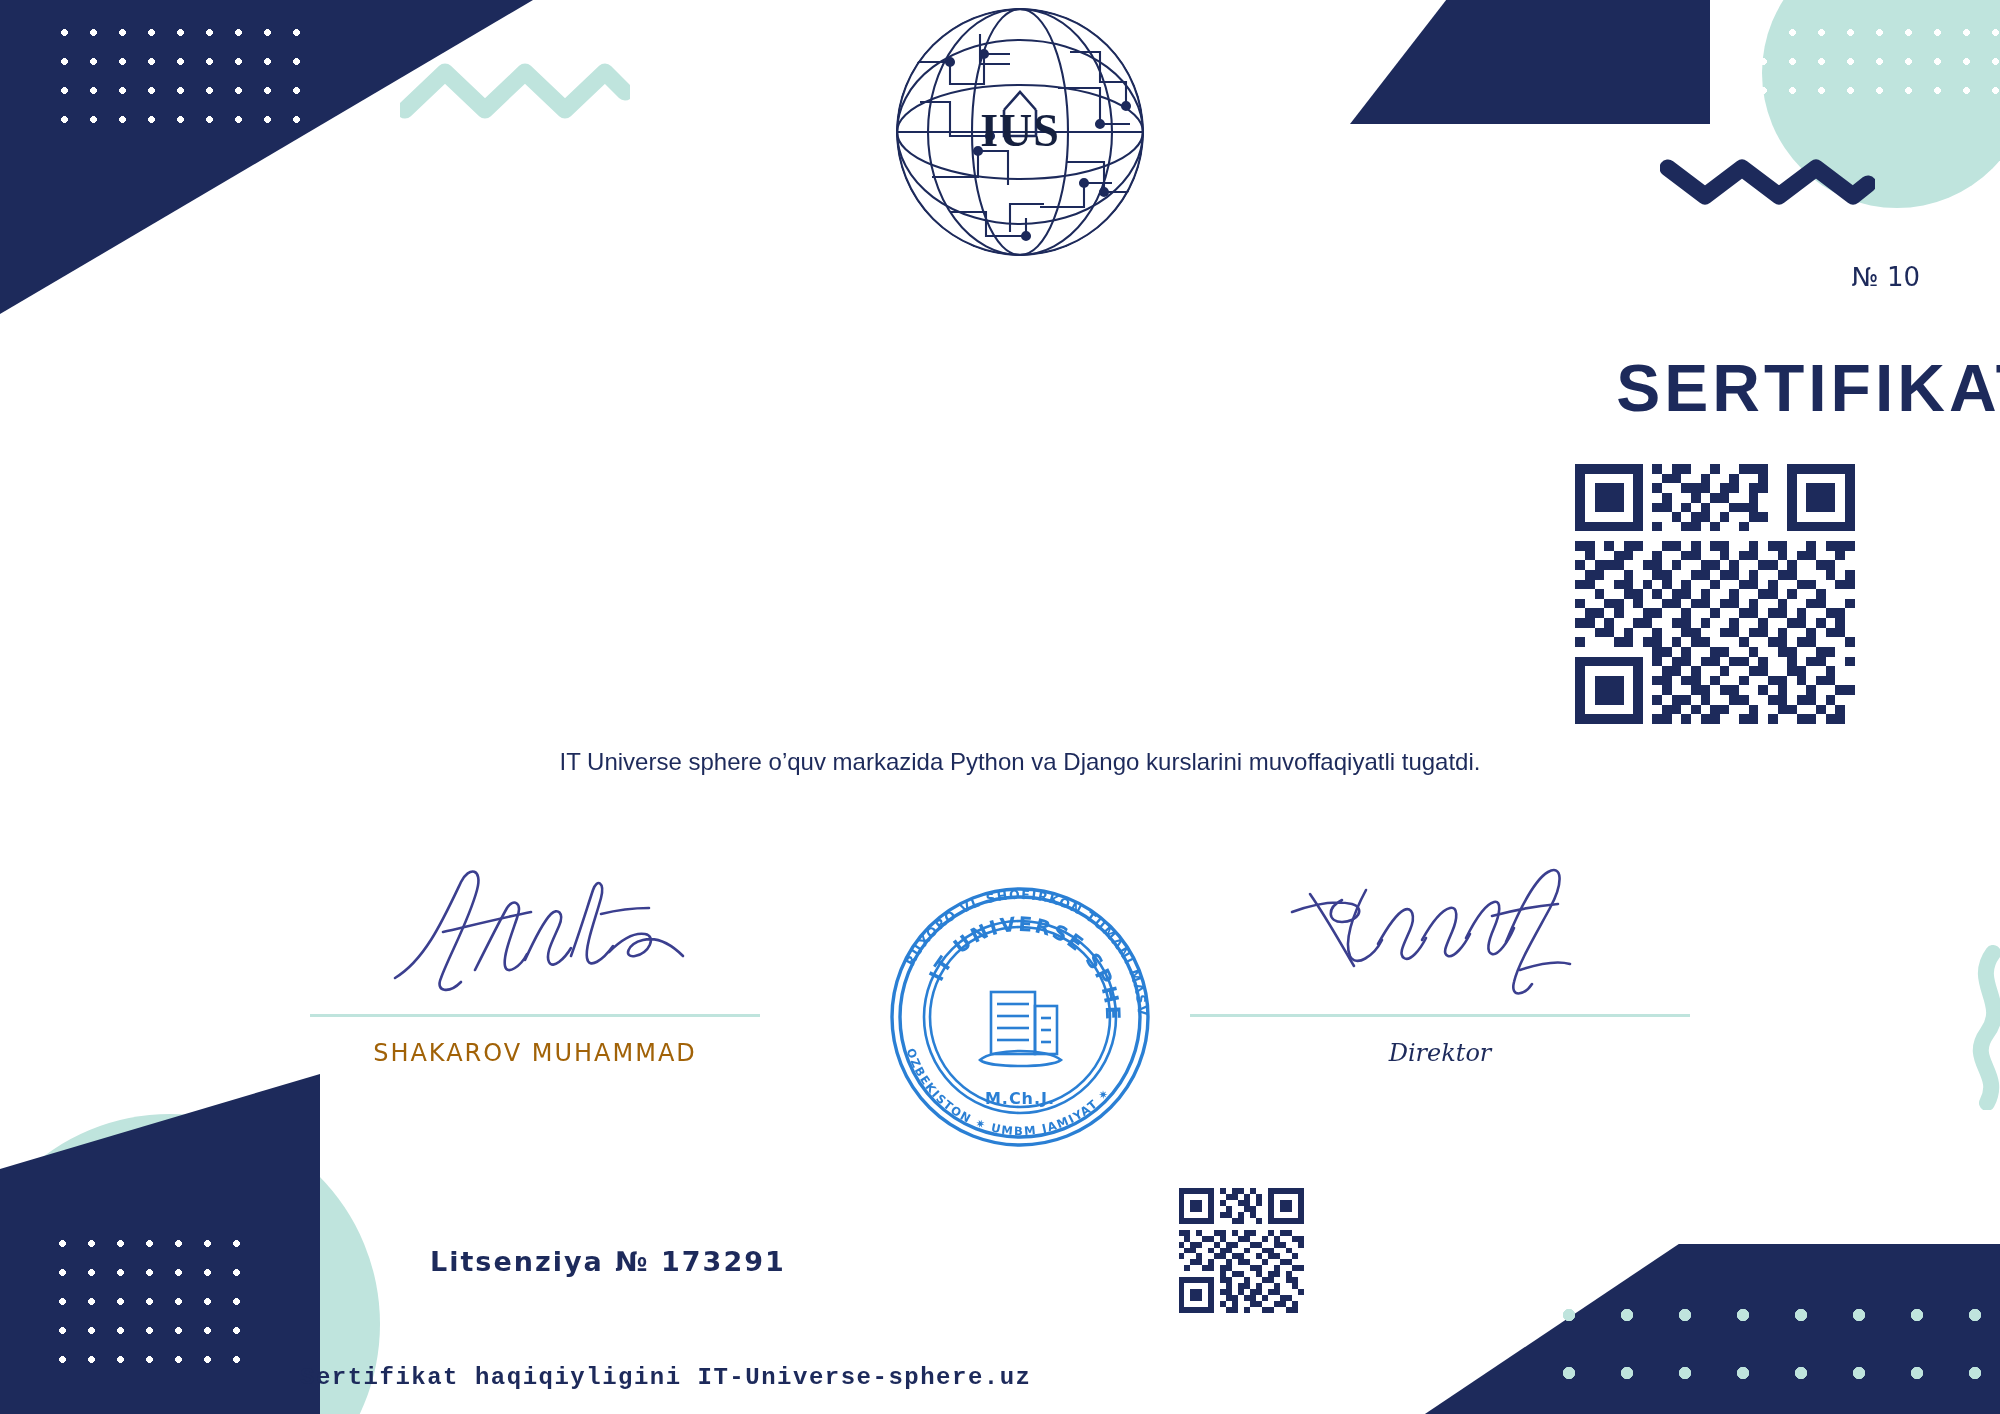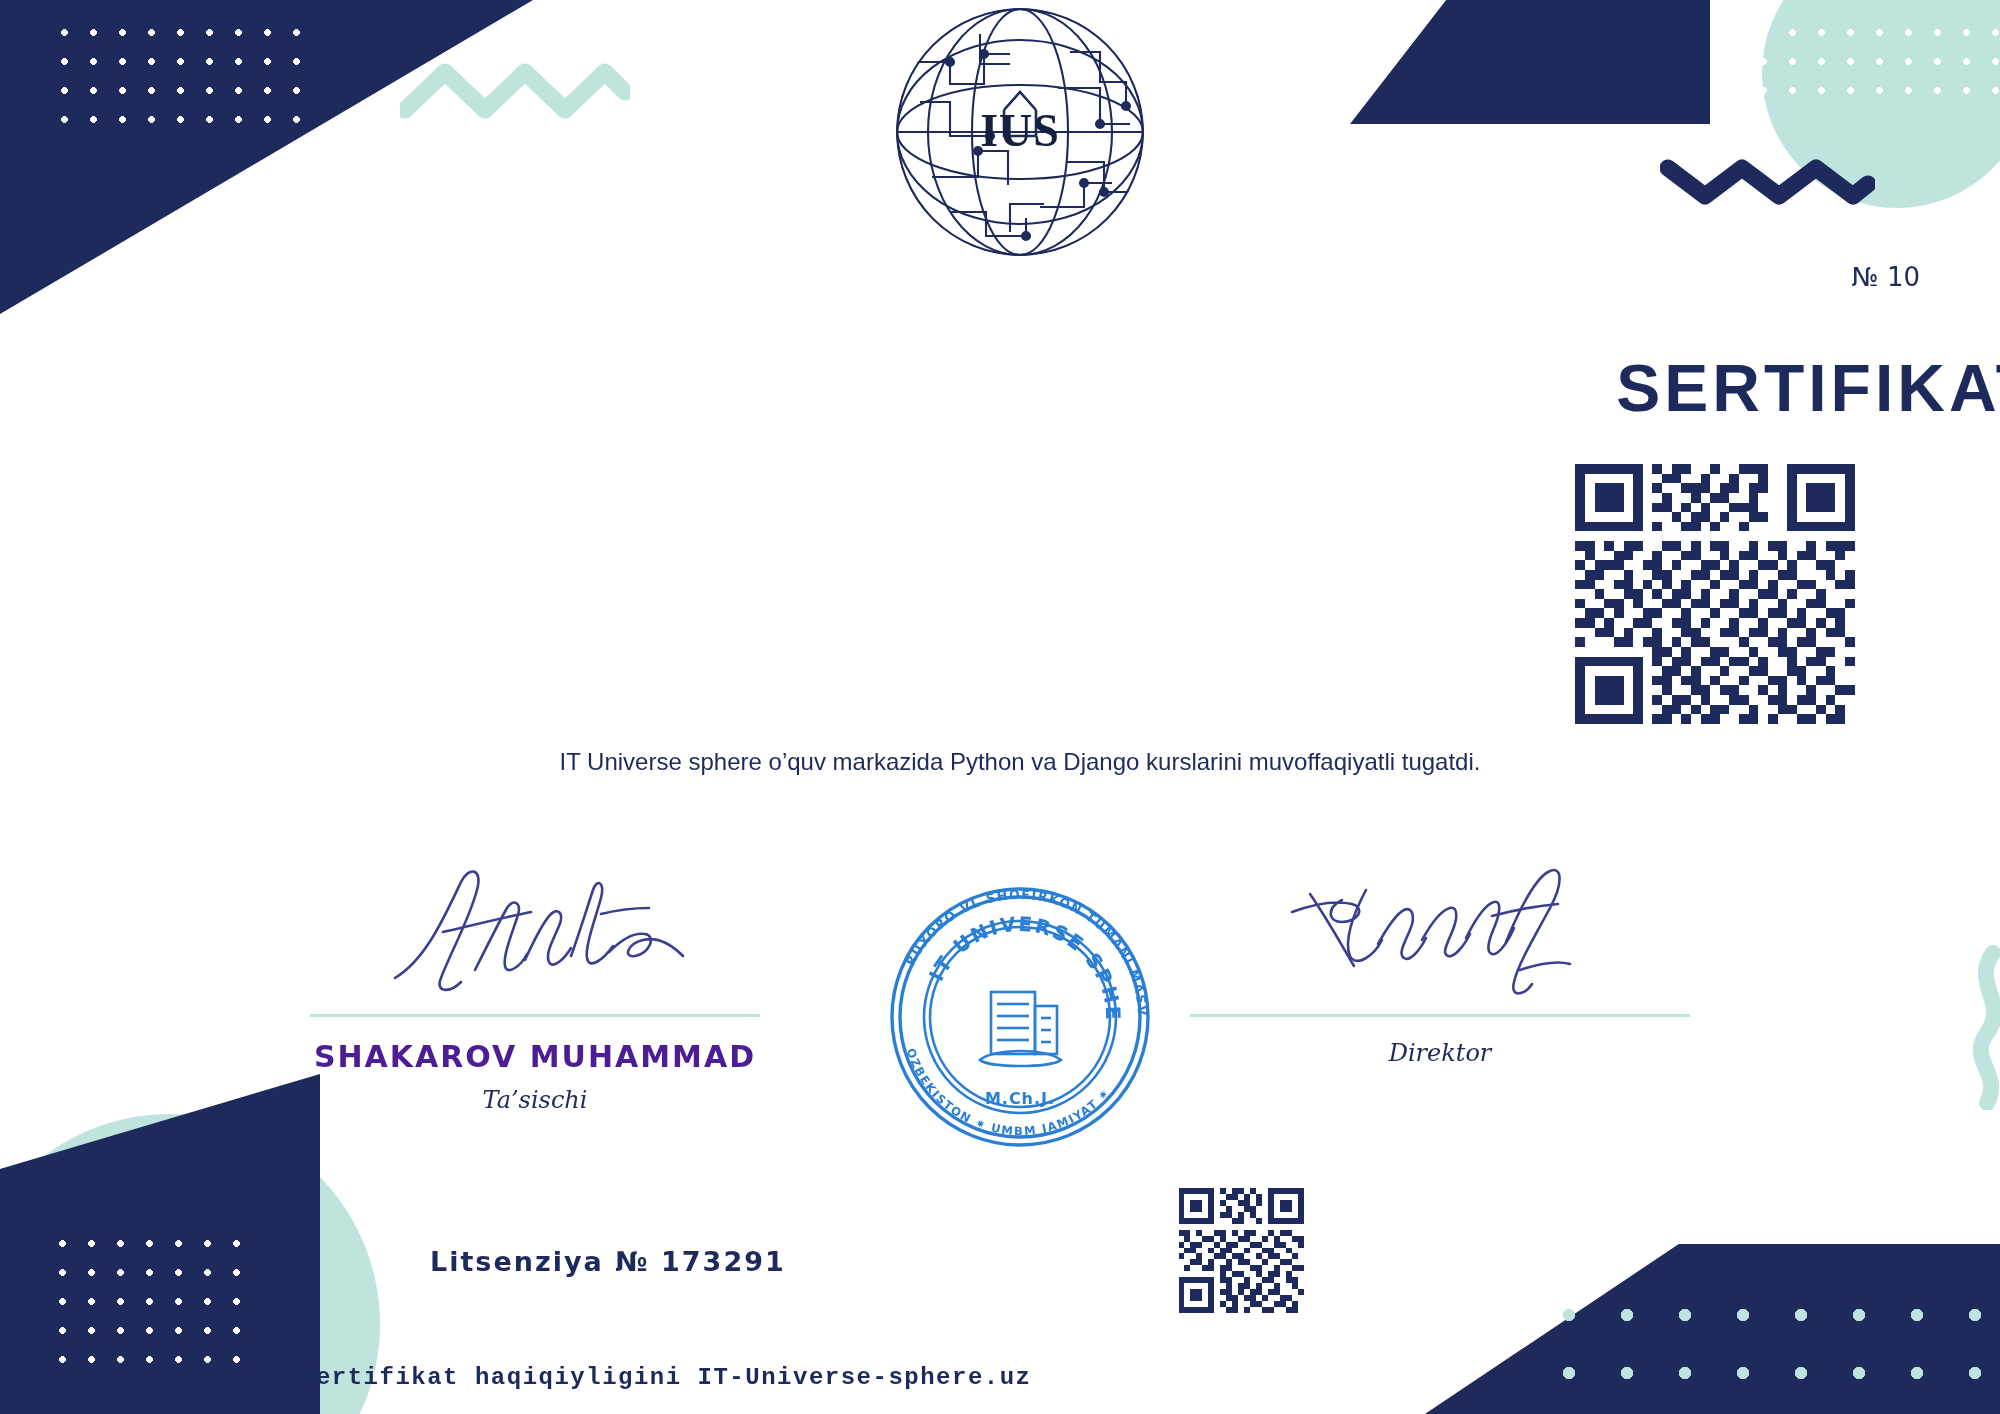--- a/index.html
+++ b/index.html
@@ -168,24 +168,24 @@
   .sig-block { position: absolute; text-align: center; }
   .sig-left  { left: 300px;  top: 860px; width: 470px; }
   .sig-right { left: 1180px; top: 860px; width: 520px; }
   .sig-svg { height: 150px; display: block; margin: 0 auto; }
   .sig-rule {
     height: 3px;
     background: #bfe4dd;
     margin: 4px 10px 22px 10px;
   }
   .sig-name {
-    font-size: 30px;
-    font-weight: bold;
+    font-size: 24px;
+    font-weight: normal;
     letter-spacing: 2px;
-    color: #4c1d95;
+    color: #a16207;
     font-family: "DejaVu Sans", sans-serif;
   }
   .sig-role {
     font-size: 24px;
     font-style: italic;
     color: #1d2a5b;
     margin-top: 12px;
     font-family: "DejaVu Serif", serif;
   }
 
@@ -517,21 +517,20 @@
         <path d="M78 72 C 104 66, 136 58, 166 52"></path>
         <path d="M110 110 C 124 82, 134 62, 142 48 C 148 38, 158 42, 152 58 C 146 76, 138 96, 140 106 C 142 116, 156 106, 162 94"></path>
         <path d="M160 100 C 170 78, 178 62, 186 54 C 192 48, 200 52, 194 66 C 188 80, 180 94, 184 102 C 188 110, 200 98, 206 88"></path>
         <path d="M206 96 C 214 74, 222 48, 228 30 C 232 18, 240 22, 236 38 C 230 60, 220 86, 222 98 C 224 110, 238 100, 248 86"></path>
         <path d="M244 92 C 256 80, 268 72, 280 74 C 292 76, 284 94, 270 96 C 258 98, 262 84, 278 80 C 294 76, 308 86, 318 96"></path>
         <path d="M236 54 C 252 50, 268 48, 284 48"></path>
       </g>
     </svg>
     <div class="sig-rule"></div>
     <div class="sig-name">SHAKAROV MUHAMMAD</div>
-    <div class="sig-role">Ta’sischi</div>
   </div>
 
   <div class="sig-block sig-right">
     <svg class="sig-svg" width="340" height="150" viewBox="0 0 340 150">
       <g fill="none" stroke="#3b3f8f" stroke-width="2.6" stroke-linecap="round">
         <path d="M22 52 C 44 44, 64 40, 82 44 C 96 48, 88 62, 72 62 C 58 62, 56 48, 72 40"></path>
         <path d="M40 34 C 58 60, 72 86, 84 106"></path>
         <path d="M96 30 C 82 56, 74 82, 80 96 C 86 108, 104 96, 112 80"></path>
         <path d="M108 84 C 118 66, 126 54, 134 50 C 142 46, 146 56, 140 70 C 134 84, 128 94, 134 98 C 140 102, 150 90, 156 78"></path>
         <path d="M152 80 C 162 62, 172 50, 180 48 C 188 46, 188 58, 182 72 C 176 86, 172 94, 178 96 C 184 98, 194 86, 200 74"></path>

